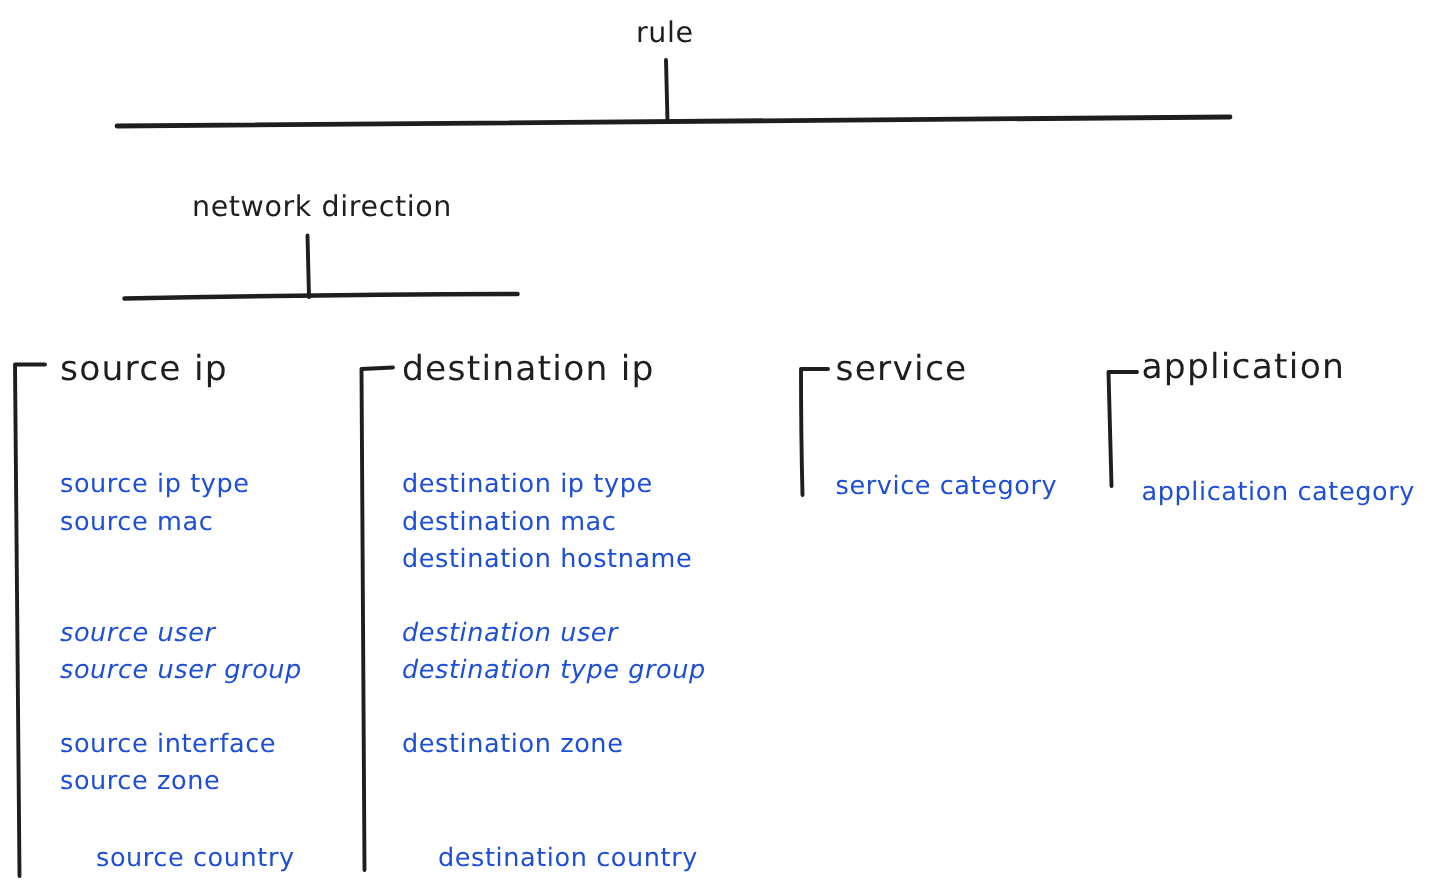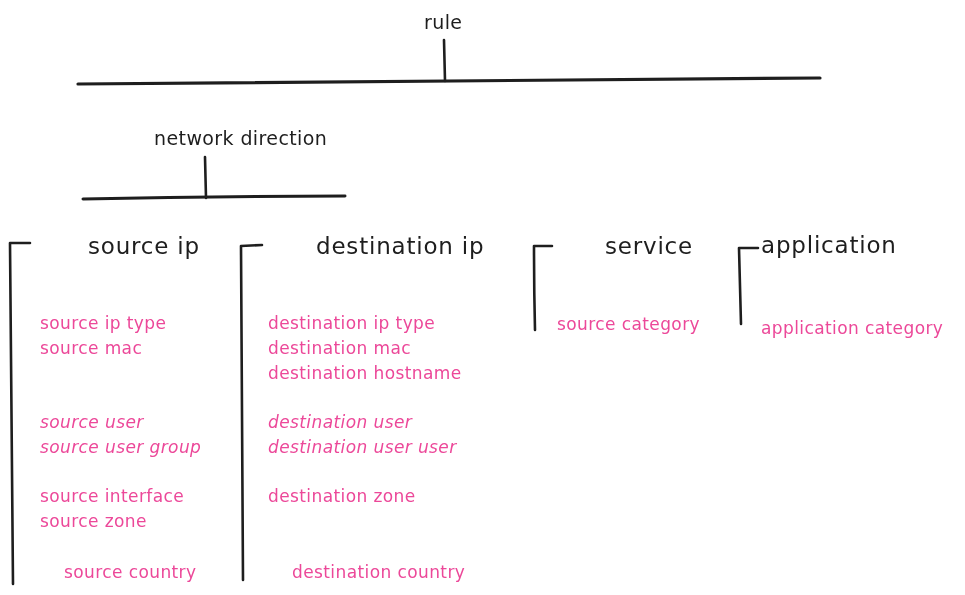--- a/index.html
+++ b/index.html
@@ -25,44 +25,44 @@
     stroke-linejoin: round;
   }
   .label {
     position: absolute;
     white-space: nowrap;
     font-size: 19px;
     letter-spacing: 0.4px;
     color: #1e1e1e;
   }
   .root-label  { left: 424px; top: 11px; }
-  .branch-label{ left: 128px; top: 127px; margin-left: 26px; }
+  .branch-label{ left: 128px; top: 127px; }
   .col { position: absolute; top: 230px; }
   .col-source      { left: 40px;  width: 230px; }
   .col-destination { left: 268px; width: 270px; }
   .col-service     { left: 557px; width: 210px; }
   .col-application { left: 761px; width: 210px; }
   .col-title {
     position: absolute;
     left: 0;
     white-space: nowrap;
     font-size: 23px;
     letter-spacing: 0.8px;
     color: #1e1e1e;
   }
   .group { position: absolute; left: 0; }
   .item {
     font-size: 17px;
     line-height: 25px;
     letter-spacing: 0.4px;
     white-space: nowrap;
-    color: #ec4899;
+    color: #1d4ed8;
   }
   
-  .t3   { top: 3px; margin-left: 48px; }
+  .t3   { top: 3px; }
   .t2   { top: 2px; }
   .g81  { top: 81px; }
   .g180 { top: 180px; font-style: italic; }
   .g254 { top: 254px; }
   .g330 { top: 330px; margin-left: 24px; }
   .g82  { top: 82px; }
   .g80  { top: 86px; }
 </style>
 </head>
 <body>
@@ -104,34 +104,34 @@
 
   <div class="col col-destination">
     <div class="col-title t3">destination ip</div>
     <div class="group g81">
       <div class="item">destination ip type</div>
       <div class="item">destination mac</div>
       <div class="item">destination hostname</div>
     </div>
     <div class="group g180">
       <div class="item">destination user</div>
-      <div class="item">destination user user</div>
+      <div class="item">destination type group</div>
     </div>
     <div class="group g254">
       <div class="item">destination zone</div>
     </div>
     <div class="group g330">
       <div class="item">destination country</div>
     </div>
   </div>
 
   <div class="col col-service">
     <div class="col-title t3">service</div>
     <div class="group g82">
-      <div class="item">source category</div>
+      <div class="item">service category</div>
     </div>
   </div>
 
   <div class="col col-application">
     <div class="col-title t2">application</div>
     <div class="group g80">
       <div class="item">application category</div>
     </div>
   </div>
 

